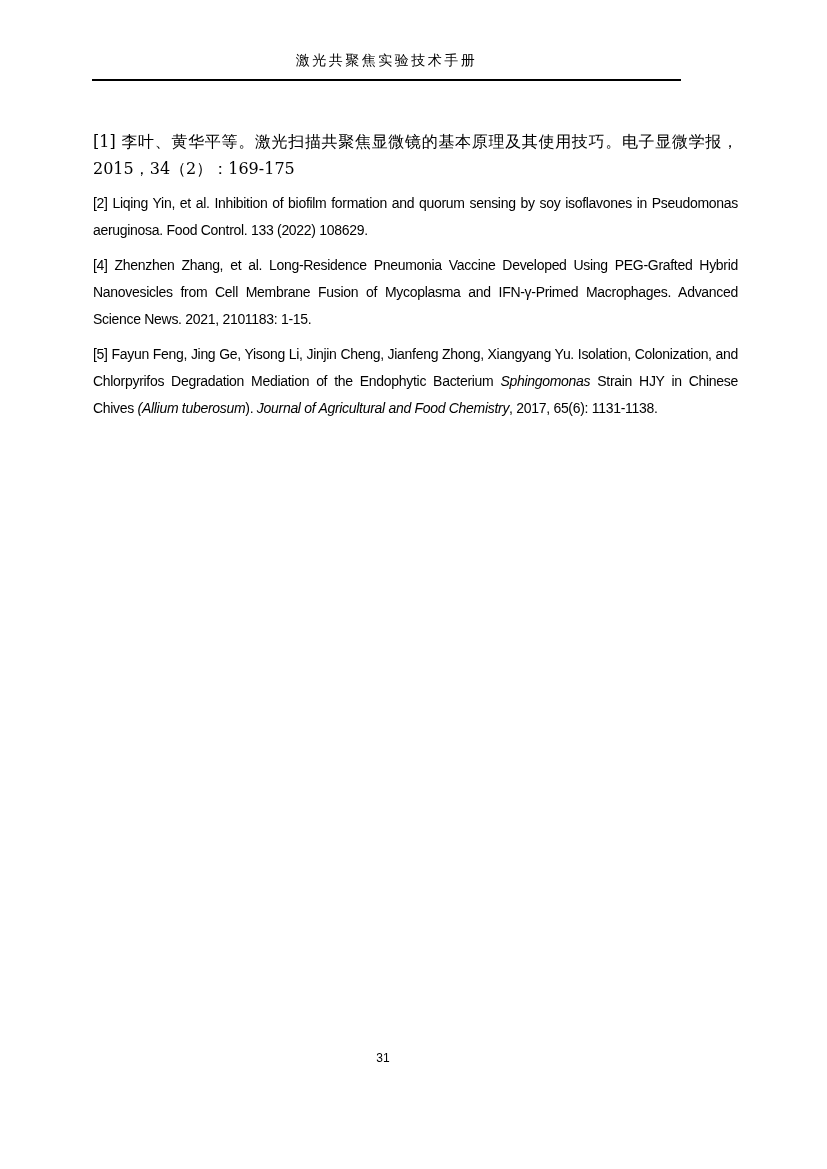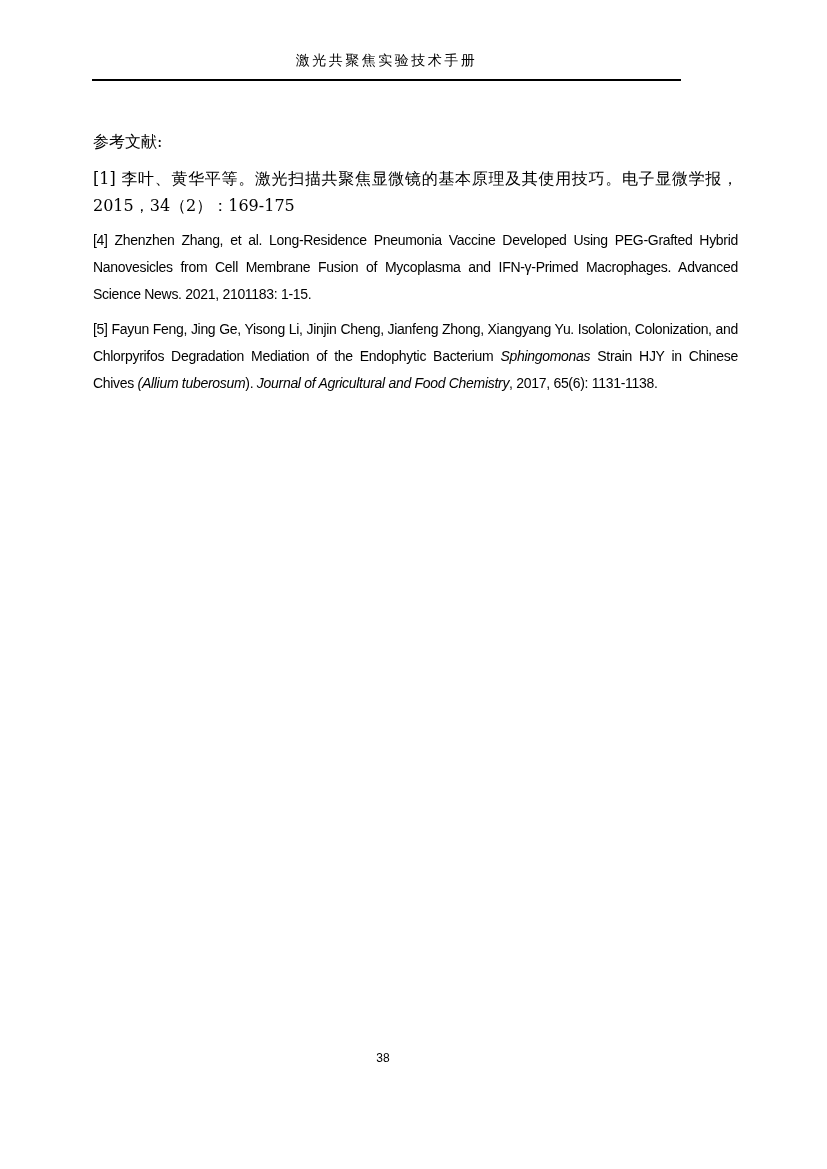--- a/index.html
+++ b/index.html
@@ -82,25 +82,25 @@
 </head>
 <body>
 
 <div class="page">
 
   <div class="page-header">
     <div class="header-title">激光共聚焦实验技术手册</div>
   </div>
 
   <div class="content">
-    <p class="refs-heading">参考文献:</p>
     <div id="refs">
         <p class="ref zh"><span>[1] 李叶、黄华平等。激光扫描共聚焦显微镜的基本原理及其使用技巧。电子显微学报，2015，34（2）：169-175</span></p>
+        <p class="ref en"><span>[2] Liqing Yin, et al. Inhibition of biofilm formation and quorum sensing by soy isoflavones in Pseudomonas aeruginosa. Food Control. 133 (2022) 108629.</span></p>
         <p class="ref en"><span>[4] Zhenzhen Zhang, et al. Long-Residence Pneumonia Vaccine Developed Using PEG-Grafted Hybrid Nanovesicles from Cell Membrane Fusion of Mycoplasma and IFN-γ-Primed Macrophages. Advanced Science News. 2021, 2101183: 1-15.</span></p>
         <p class="ref en"><span>[5] Fayun Feng, Jing Ge, Yisong Li, Jinjin Cheng, Jianfeng Zhong, Xiangyang Yu. Isolation, Colonization, and Chlorpyrifos Degradation Mediation of the Endophytic Bacterium </span><i>Sphingomonas</i><span> Strain HJY in Chinese Chives </span><i>(Allium tuberosum</i><span>). </span><i>Journal of Agricultural and Food Chemistry</i><span>, 2017, 65(6): 1131-1138.</span></p>
       </div>
   </div>
 
   <div class="page-footer">
-    <span class="page-number">38</span>
+    <span class="page-number">31</span>
   </div>
 
 </div>
 
 </body></html>

